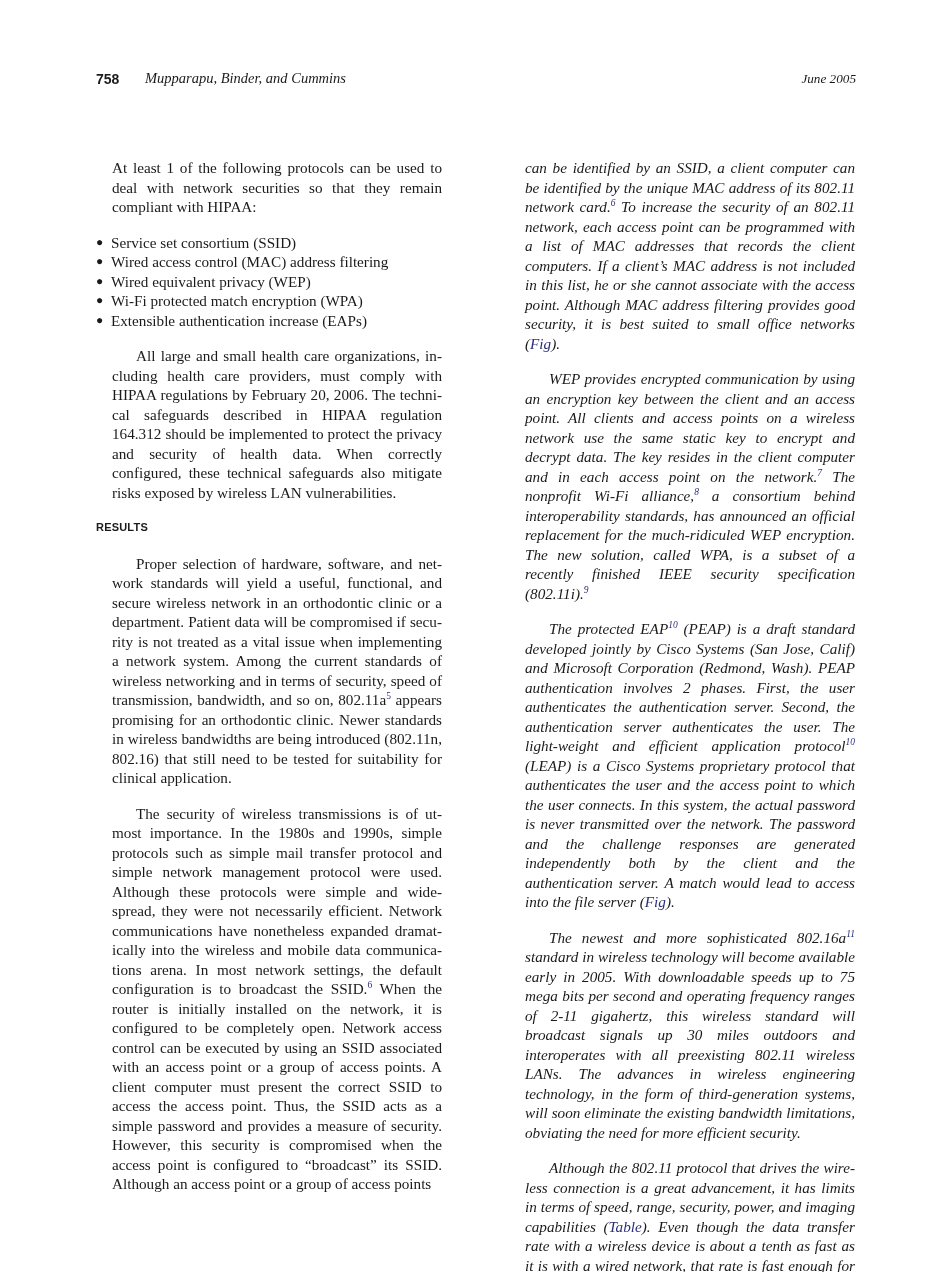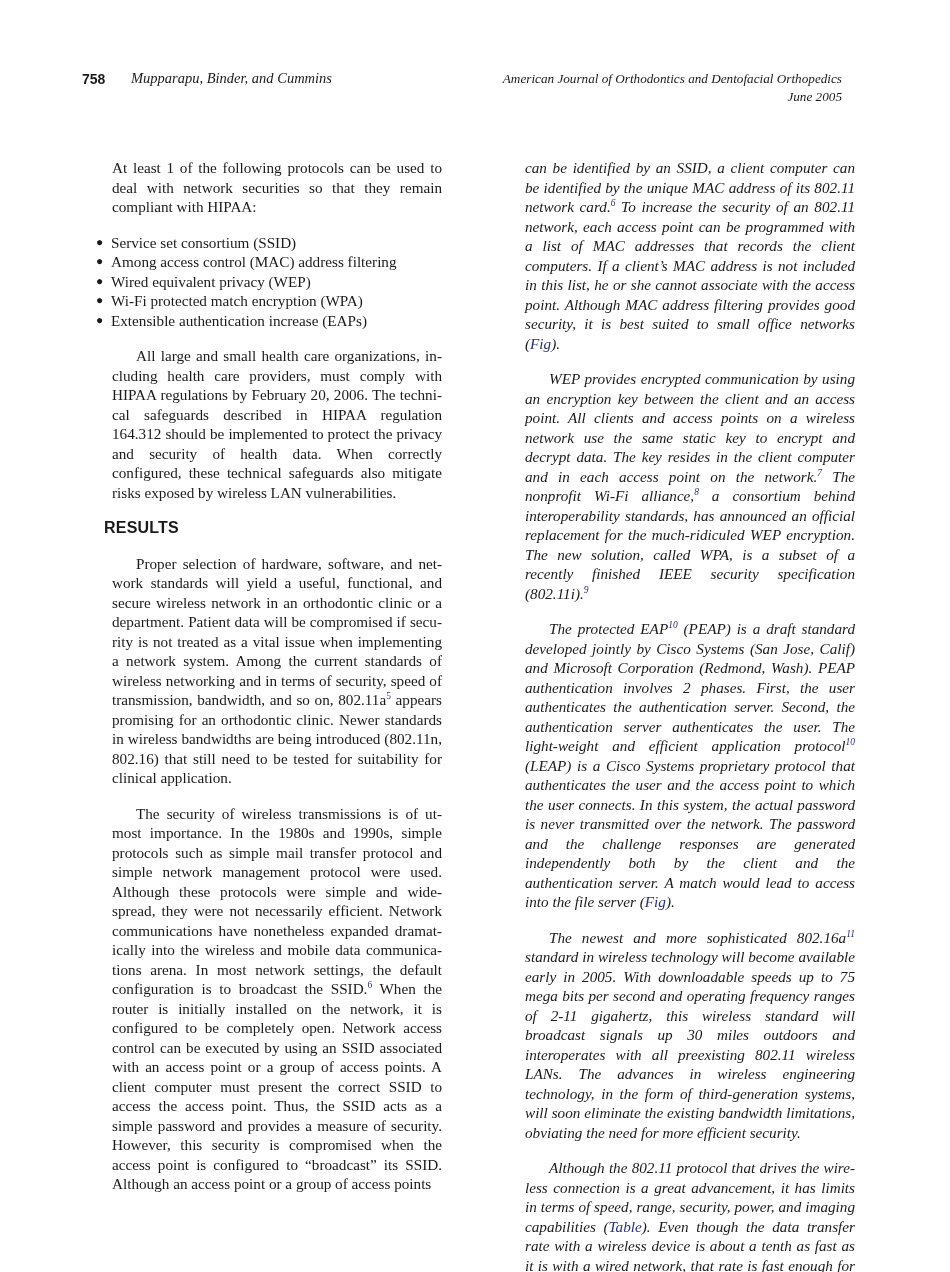--- a/index.html
+++ b/index.html
@@ -2,21 +2,21 @@
 <html><head>
 <meta charset="utf-8">
 <style>
   html, body { margin: 0; padding: 0; background: #ffffff; }
   body {
     width: 950px; height: 1272px; position: relative; overflow: hidden;
     font-family: "Liberation Serif", "DejaVu Serif", serif;
     color: #1a1a1a;
   }
   .header {
-    position: absolute; left: 82px; top: 70px; width: 760px; height: 40px;
+    position: absolute; left: 96px; top: 70px; width: 760px; height: 40px;
   }
   .header .pagenum {
     position: absolute; left: 0; top: 1px;
     font-family: "Liberation Sans", "DejaVu Sans", sans-serif;
     font-weight: bold; font-size: 14px;
   }
   .header .authors {
     position: absolute; left: 37px; top: 0;
     font-style: italic; font-size: 14.5px; margin-left: 12px;
   }
@@ -37,43 +37,42 @@
     list-style: none; margin: 8px 0 10px 0; padding: 0;
   }
   ul.bullets li {
     position: relative; padding-left: 15px; text-align: left;
   }
   ul.bullets li .bullet {
     position: absolute; left: 0; top: 0; font-size: 12px;
   }
   h2.section {
     font-family: "Liberation Sans", "DejaVu Sans", sans-serif;
-    font-weight: bold; font-size: 16px; margin: 14px 0 9px 8px;
+    font-weight: bold; font-size: 11px; margin: 14px 0 9px 0;
     letter-spacing: 0.2px;
   }
   sup.ref { font-size: 9.5px; color: #2b2f7a; line-height: 0; vertical-align: 6px; }
   a.xref { color: #2b2f7a; text-decoration: none; }
 </style>
 </head>
 <body>
 
 <div class="header">
   <span class="pagenum">758</span>
   <span class="authors">Mupparapu, Binder, and Cummins</span>
   <div class="journal">
-    <div>American Journal of Orthodontics and Dentofacial Orthopedics</div>
     <div>June 2005</div>
   </div>
 </div>
 
 <div class="col left">
   <p>At least 1 of the following protocols can be used to deal with network securities so that they remain compliant with HIPAA:</p>
   <ul class="bullets">
     <li><span class="bullet">●</span><span>Service set consortium (SSID)</span></li>
-    <li><span class="bullet">●</span><span>Among access control (MAC) address filtering</span></li>
+    <li><span class="bullet">●</span><span>Wired access control (MAC) address filtering</span></li>
     <li><span class="bullet">●</span><span>Wired equivalent privacy (WEP)</span></li>
     <li><span class="bullet">●</span><span>Wi-Fi protected match encryption (WPA)</span></li>
     <li><span class="bullet">●</span><span>Extensible authentication increase (EAPs)</span></li>
   </ul>
   <p class="indent">All large and small health care organizations, in­cluding health care providers, must comply with HIPAA regulations by February 20, 2006. The techni­cal safeguards described in HIPAA regulation 164.312 should be implemented to protect the privacy and security of health data. When correctly configured, these technical safeguards also mitigate risks exposed by wireless LAN vulnerabilities.</p>
 
   <h2 class="section">RESULTS</h2>
   <p class="indent"><span>Proper selection of hardware, software, and net­work standards will yield a useful, functional, and secure wireless network in an orthodontic clinic or a department. Patient data will be compromised if secu­rity is not treated as a vital issue when implementing a network system. Among the current standards of wire­less networking and in terms of security, speed of transmission, bandwidth, and so on, 802.11a</span><sup class="ref">5</sup><span> appears promising for an orthodontic clinic. Newer standards in wireless bandwidths are being introduced (802.11n, 802.16) that still need to be tested for suitability for clinical application.</span></p>
 
   <p class="indent"><span>The security of wireless transmissions is of ut­most importance. In the 1980s and 1990s, simple protocols such as simple mail transfer protocol and simple network management protocol were used. Although these protocols were simple and wide­spread, they were not necessarily efficient. Network communications have nonetheless expanded dramat­ically into the wireless and mobile data communica­tions arena. In most network settings, the default configuration is to broadcast the SSID.</span><sup class="ref">6</sup><span> When the router is initially installed on the network, it is configured to be completely open. Network access control can be executed by using an SSID associated with an access point or a group of access points. A client computer must present the correct SSID to access the access point. Thus, the SSID acts as a simple password and provides a measure of security. However, this security is compromised when the access point is configured to “broadcast” its SSID. Although an access point or a group of access points</span></p>

